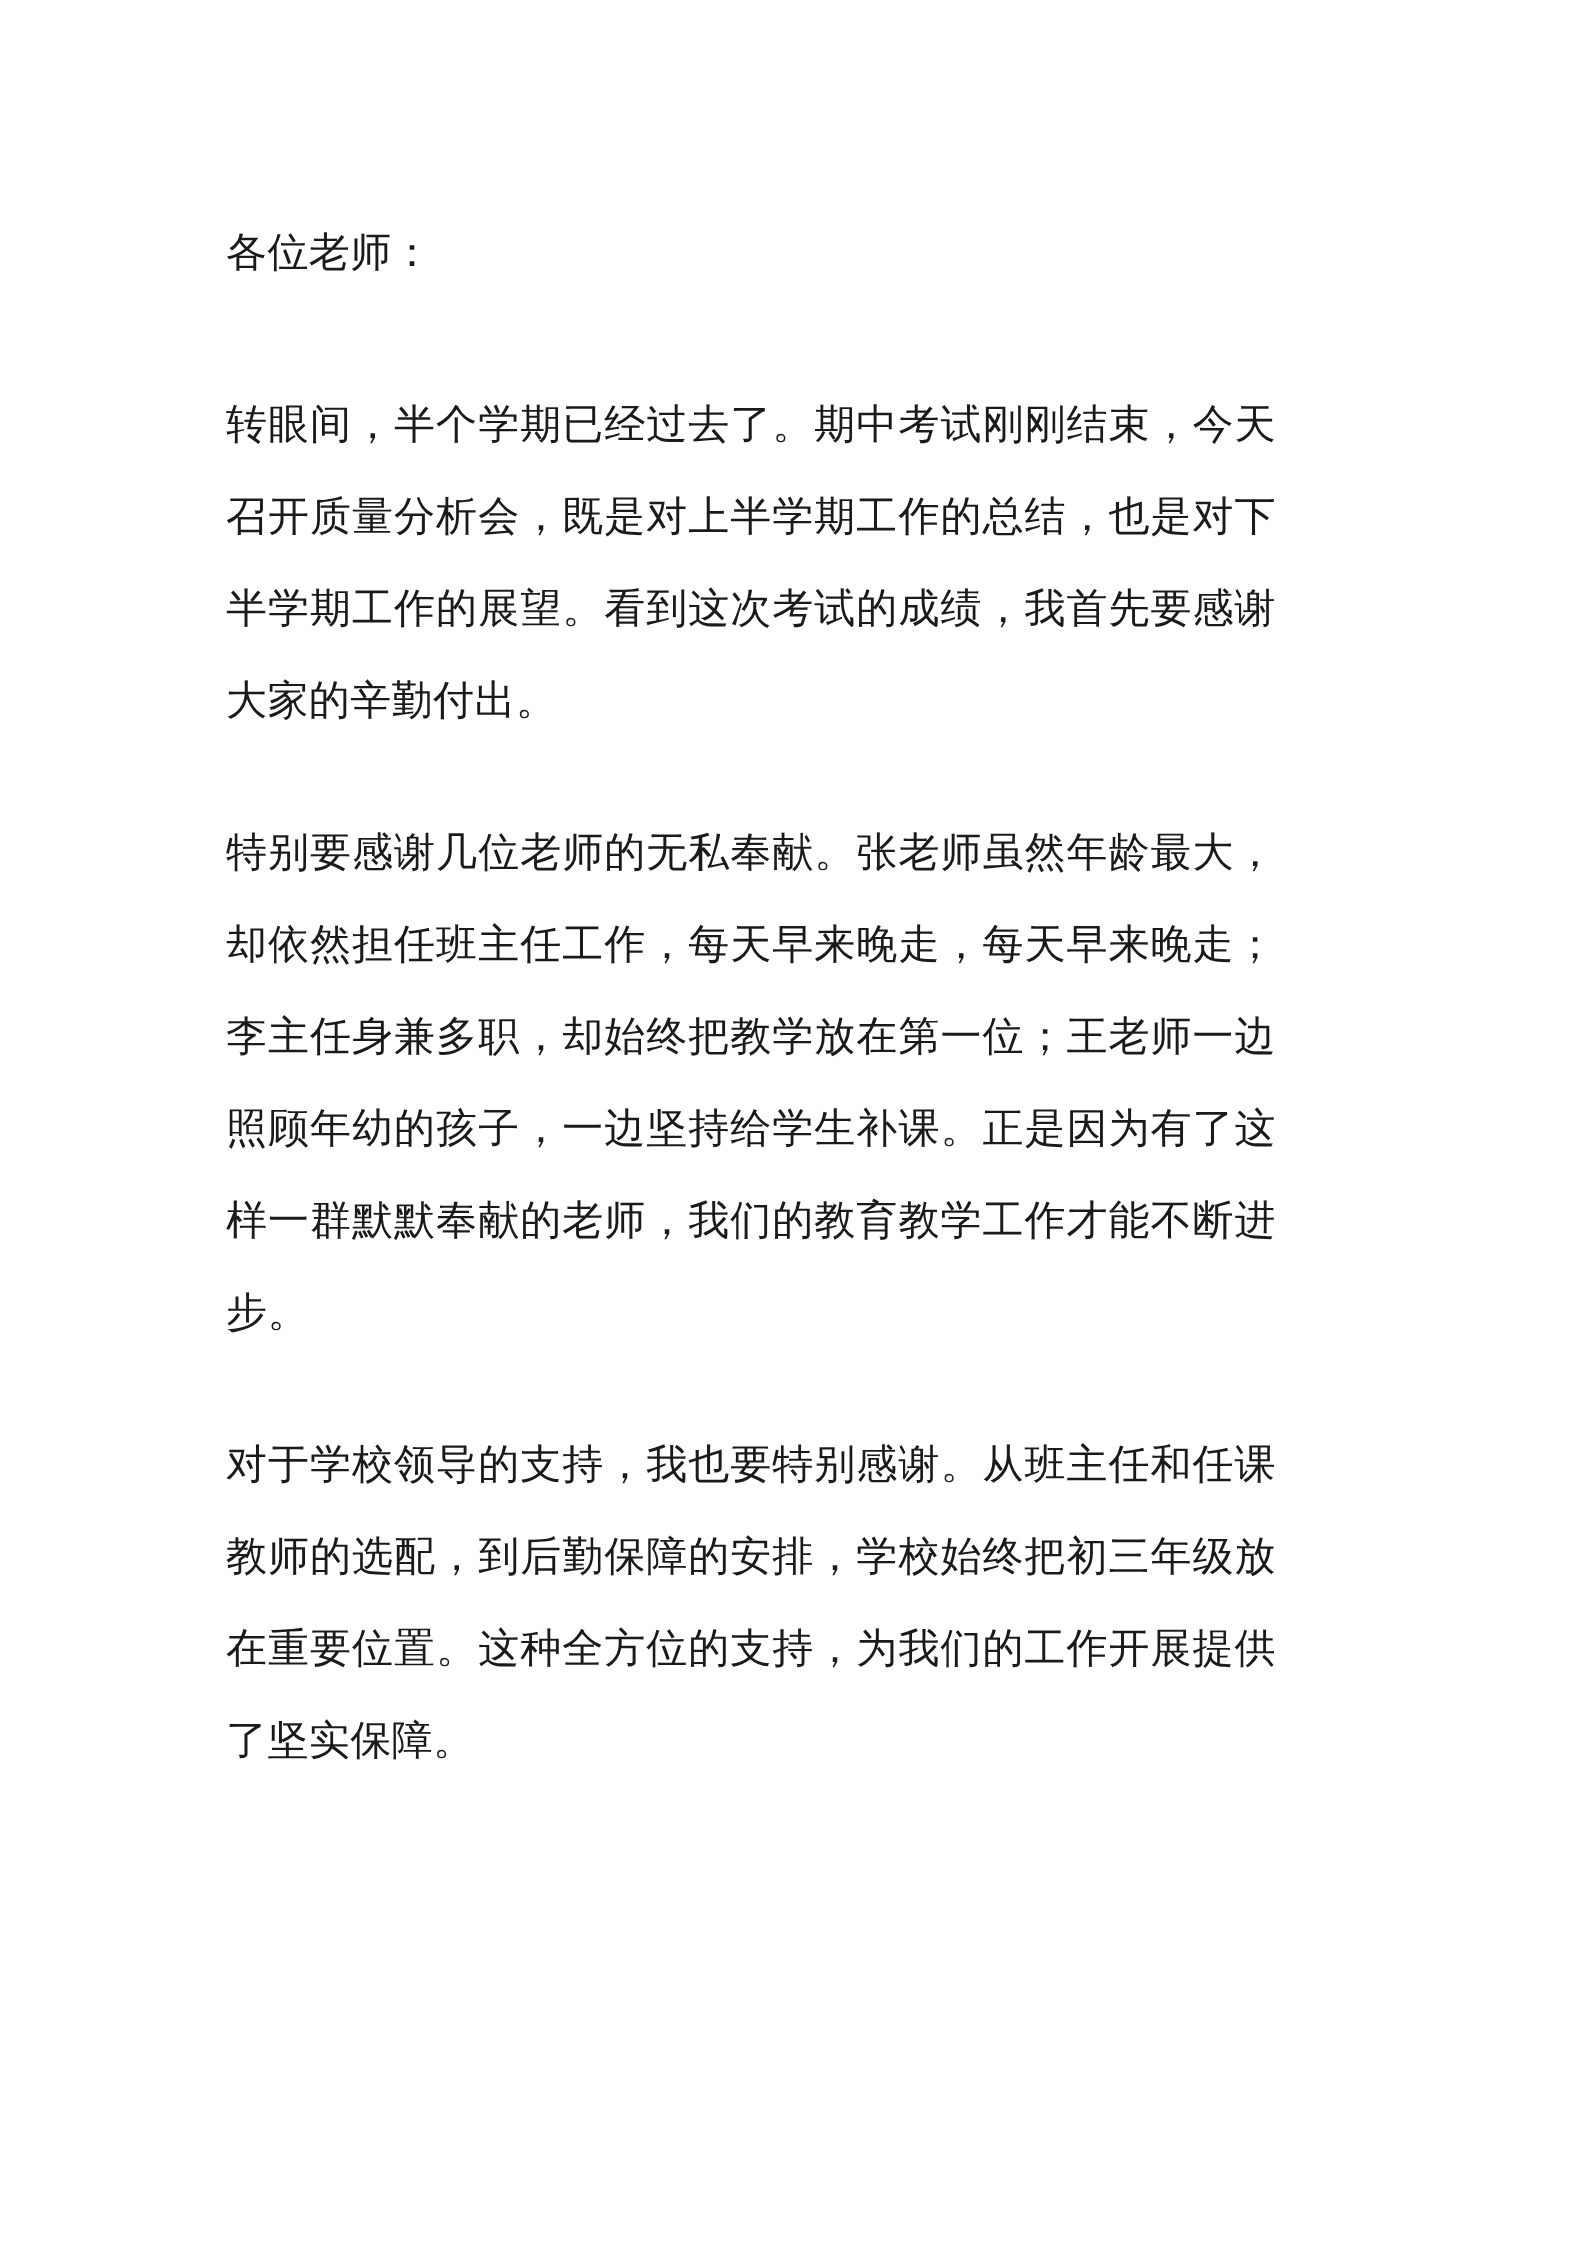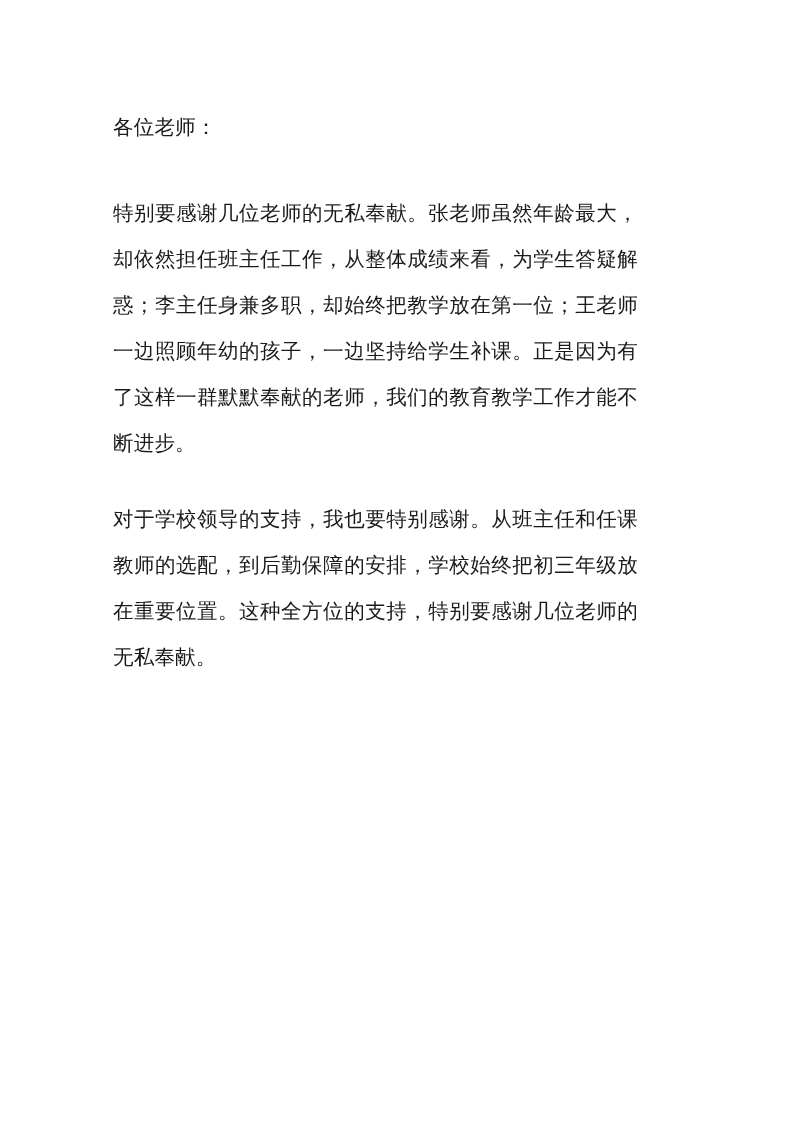--- a/index.html
+++ b/index.html
@@ -38,16 +38,17 @@
   .para:last-child {
     margin-bottom: 0;
   }
 </style>
 </head>
 <body>
 
 <div class="page">
   <div class="doc-body">
     <p class="para salutation">各位老师：</p>
-    <p class="para">特别要感谢几位老师的无私奉献。张老师虽然年龄最大，却依然担任班主任工作，从整体成绩来看，为学生答疑解惑；李主任身兼多职，却始终把教学放在第一位；王老师一边照顾年幼的孩子，一边坚持给学生补课。正是因为有了这样一群默默奉献的老师，我们的教育教学工作才能不断进步。</p>
-    <p class="para">对于学校领导的支持，我也要特别感谢。从班主任和任课教师的选配，到后勤保障的安排，学校始终把初三年级放在重要位置。这种全方位的支持，特别要感谢几位老师的无私奉献。</p>
+    <p class="para">转眼间，半个学期已经过去了。期中考试刚刚结束，今天召开质量分析会，既是对上半学期工作的总结，也是对下半学期工作的展望。看到这次考试的成绩，我首先要感谢大家的辛勤付出。</p>
+    <p class="para">特别要感谢几位老师的无私奉献。张老师虽然年龄最大，却依然担任班主任工作，每天早来晚走，每天早来晚走；李主任身兼多职，却始终把教学放在第一位；王老师一边照顾年幼的孩子，一边坚持给学生补课。正是因为有了这样一群默默奉献的老师，我们的教育教学工作才能不断进步。</p>
+    <p class="para">对于学校领导的支持，我也要特别感谢。从班主任和任课教师的选配，到后勤保障的安排，学校始终把初三年级放在重要位置。这种全方位的支持，为我们的工作开展提供了坚实保障。</p>
   </div>
 </div>
 
 </body></html>

